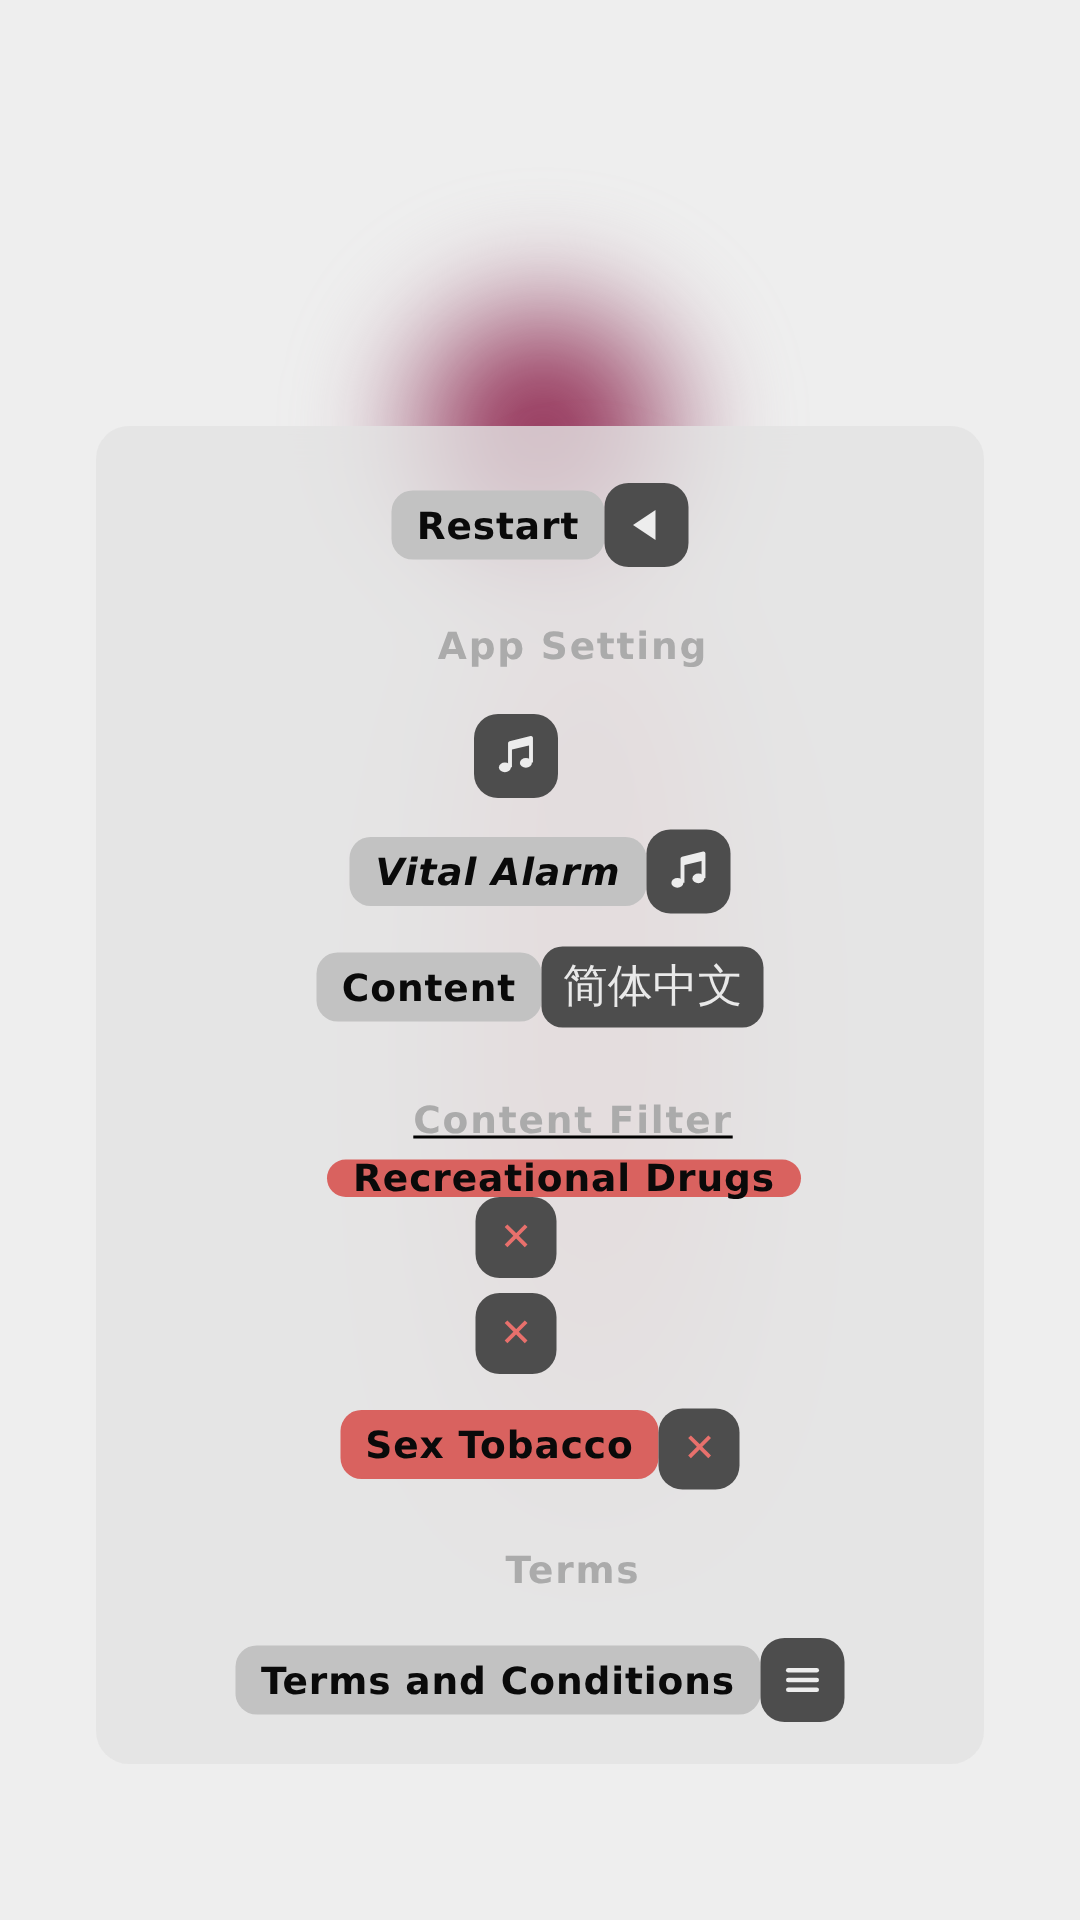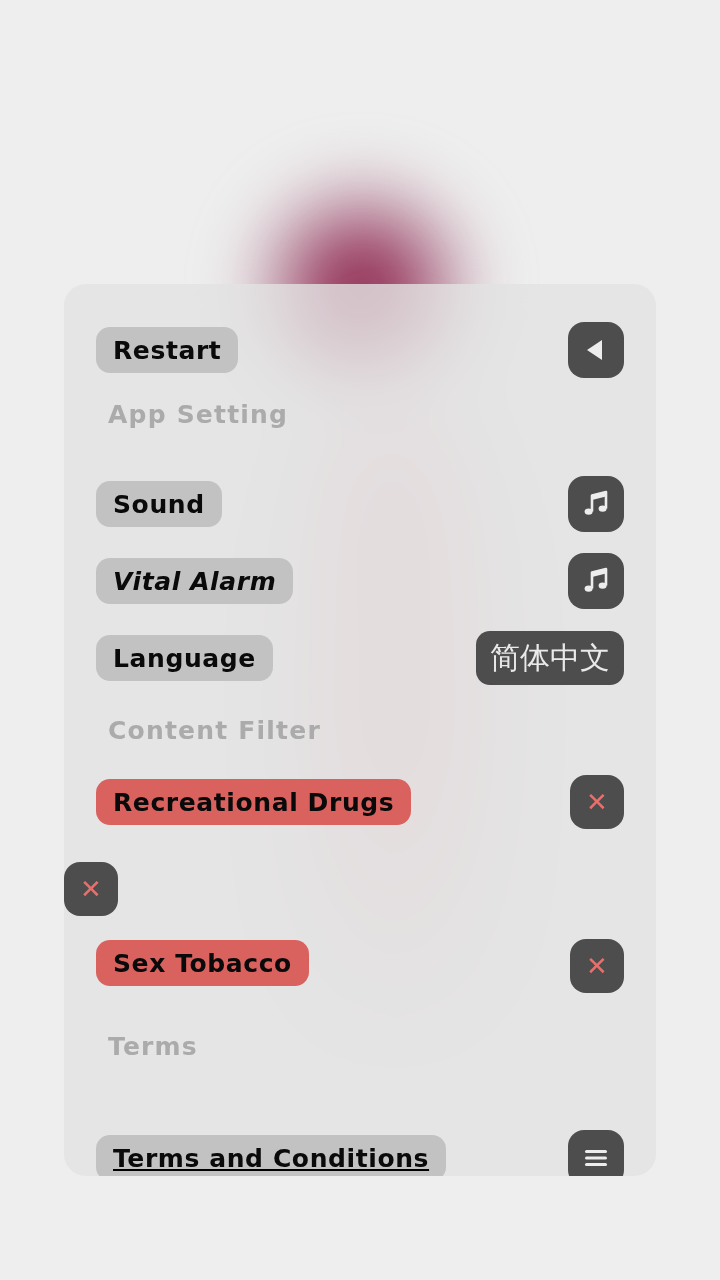--- a/index.html
+++ b/index.html
@@ -35,21 +35,21 @@
     position:absolute;left:64px;top:284px;width:592px;height:892px;
     background:rgba(226,226,226,0.80);
     border-radius:22px;
     overflow:hidden;
     backdrop-filter:blur(12px);
     -webkit-backdrop-filter:blur(12px);
   }
 
   .row{
     position:absolute;left:0;width:592px;height:60px;
-    display:flex;align-items:center;justify-content:space-between;
+    display:flex;align-items:center;justify-content:center;
   }
 
   .pill{
     margin-left:32px;
     display:inline-flex;align-items:center;
     height:46px;
     padding:0 17px;
     border-radius:14px;
     background:#c2c2c2;
     color:#0a0a0a;
@@ -114,26 +114,25 @@
 
   <div class="row" style="top:36px;">
     <span class="pill">Restart</span>
     <span class="icon-btn">
       <svg width="30" height="30" viewBox="0 0 30 30" aria-hidden="true">
         <polygon points="21,5 21,25 6,15" fill="#ededed"></polygon>
       </svg>
     </span>
   </div>
 
-  <div class="row" style="top:100px;">
+  <div class="row" style="top:116px;">
     <span class="section-title">App Setting</span>
   </div>
 
   <div class="row" style="top:190px;">
-    <span class="pill">Sound</span>
     <span class="icon-btn">
       <svg width="28" height="30" viewBox="0 0 28 30" aria-hidden="true">
         <path d="M10 22.5 L10 6.4 L24 3.0 L24 19.4" fill="none" stroke="#ededed" stroke-width="2.6" stroke-linejoin="round"></path>
         <path d="M10 6.4 L24 3.0 L24 7.6 L10 11.0 Z" fill="#ededed"></path>
         <ellipse cx="6.6" cy="22.6" rx="4.0" ry="3.2" fill="#ededed"></ellipse>
         <ellipse cx="20.6" cy="19.6" rx="4.0" ry="3.2" fill="#ededed"></ellipse>
       </svg>
     </span>
   </div>
 
@@ -143,29 +142,29 @@
       <svg width="28" height="30" viewBox="0 0 28 30" aria-hidden="true">
         <path d="M10 22.5 L10 6.4 L24 3.0 L24 19.4" fill="none" stroke="#ededed" stroke-width="2.6" stroke-linejoin="round"></path>
         <path d="M10 6.4 L24 3.0 L24 7.6 L10 11.0 Z" fill="#ededed"></path>
         <ellipse cx="6.6" cy="22.6" rx="4.0" ry="3.2" fill="#ededed"></ellipse>
         <ellipse cx="20.6" cy="19.6" rx="4.0" ry="3.2" fill="#ededed"></ellipse>
       </svg>
     </span>
   </div>
 
   <div class="row" style="top:344px;">
-    <span class="pill">Language</span>
+    <span class="pill">Content</span>
     <span class="lang-badge">简体中文</span>
   </div>
 
-  <div class="row" style="top:416px;">
+  <div class="row" style="top:432px;text-decoration:underline;">
     <span class="section-title">Content Filter</span>
   </div>
 
-  <div class="row" style="top:488px;">
+  <div class="row" style="top:498px;flex-direction:column;">
     <span class="pill danger">Recreational Drugs</span>
     <span class="icon-btn small">
       <span class="x-glyph">✕</span>
     </span>
   </div>
 
   <div class="row" style="top:575px;">
     <span class="icon-btn small">
       <span class="x-glyph">✕</span>
     </span>
@@ -175,21 +174,21 @@
     <span class="pill danger">Sex Tobacco</span>
     <span class="icon-btn small" style="margin-top:6px;">
       <span class="x-glyph">✕</span>
     </span>
   </div>
 
   <div class="row" style="top:732px;">
     <span class="section-title">Terms</span>
   </div>
 
-  <div class="row" style="top:844px;text-decoration:underline;">
+  <div class="row" style="top:806px;">
     <span class="pill">Terms and Conditions</span>
     <span class="icon-btn">
       <svg width="30" height="24" viewBox="0 0 30 24" aria-hidden="true">
         <rect x="4" y="4" width="22" height="3" rx="1.5" fill="#ededed"></rect>
         <rect x="4" y="10.5" width="22" height="3" rx="1.5" fill="#ededed"></rect>
         <rect x="4" y="17" width="22" height="3" rx="1.5" fill="#ededed"></rect>
       </svg>
     </span>
   </div>
 

